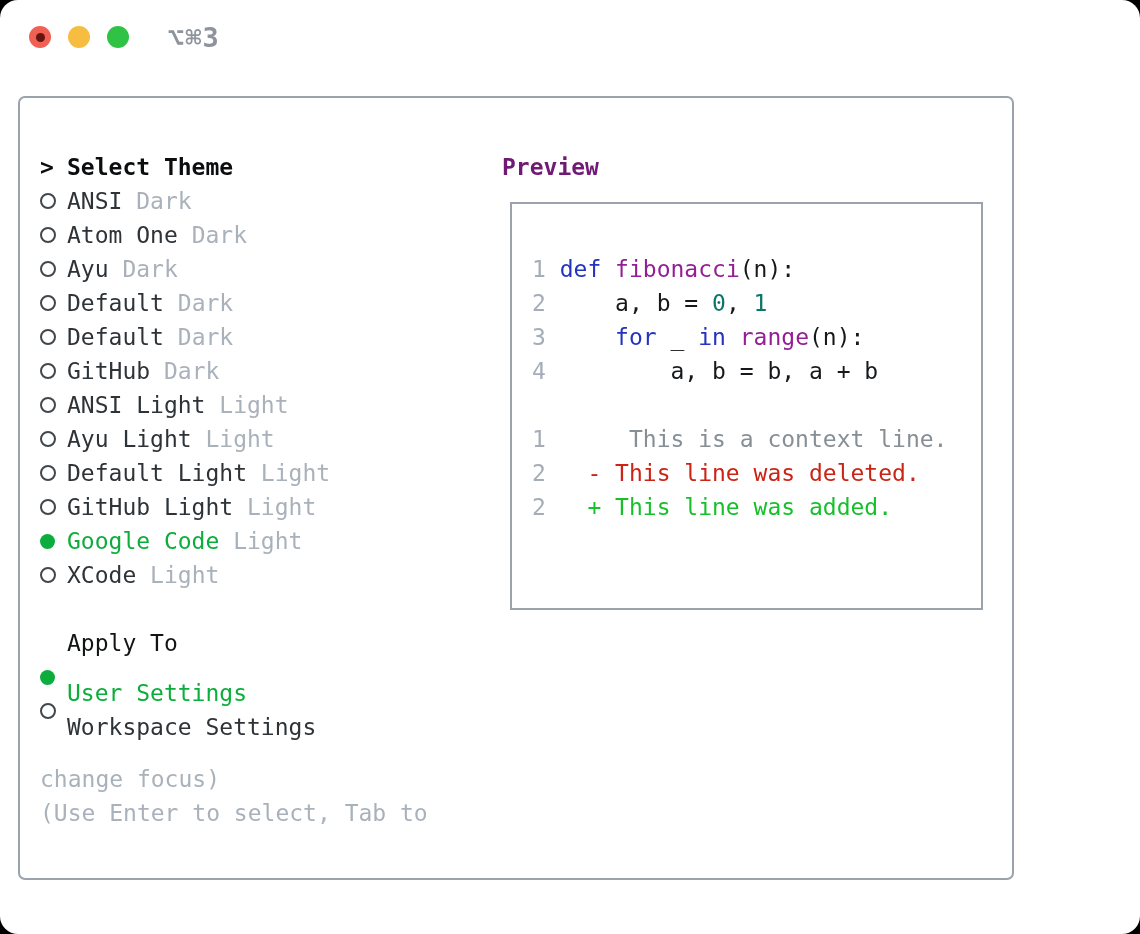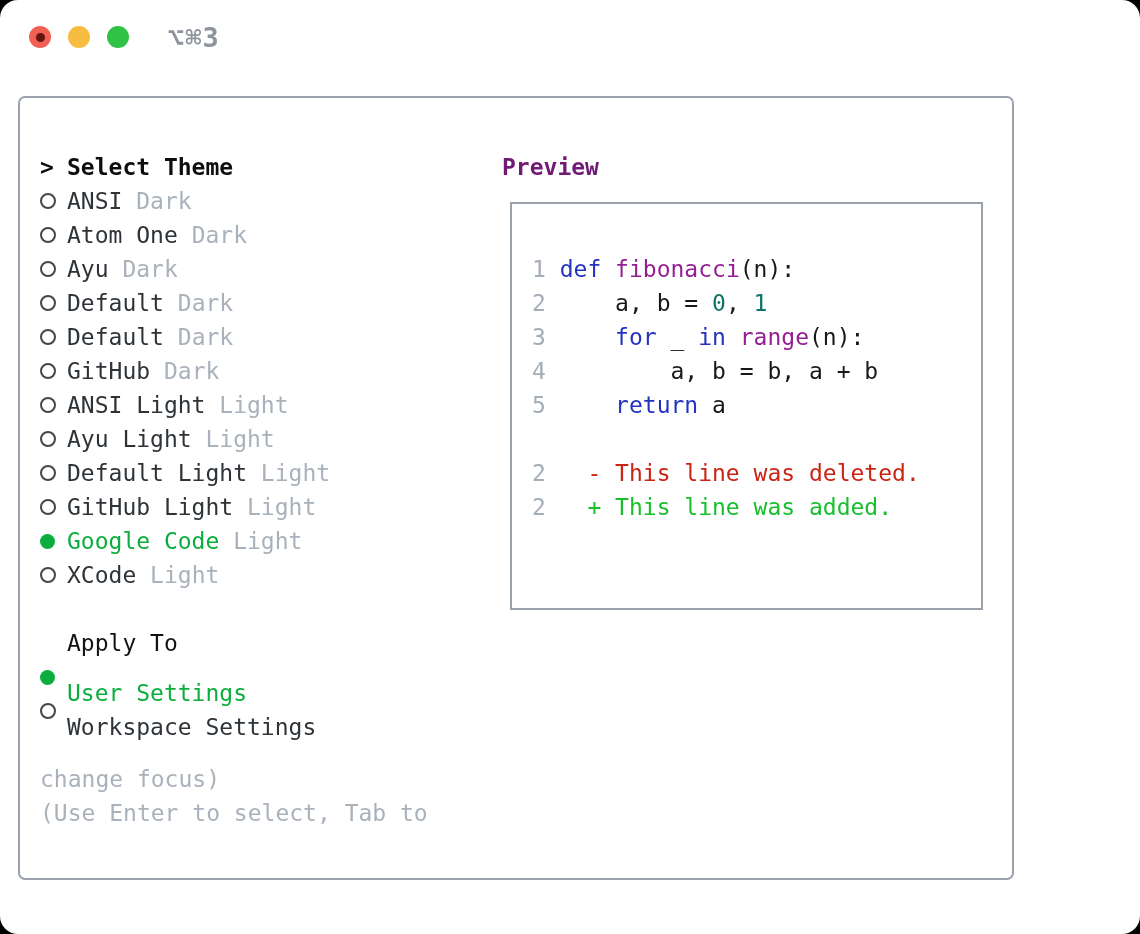--- a/index.html
+++ b/index.html
@@ -160,21 +160,21 @@
         </div>
     </div>
 
     <div class="right-col">
       <div class="row preview-title">Preview</div>
       <div class="preview-box" id="preview-box">
           <div class="code-line"><span class="ln">1 </span><span class="tok-keyword">def</span><span class="tok-plain"> </span><span class="tok-function">fibonacci</span><span class="tok-plain">(n):</span></div>
           <div class="code-line"><span class="ln">2 </span><span class="tok-plain">    a, b = </span><span class="tok-number">0</span><span class="tok-plain">, </span><span class="tok-number">1</span></div>
           <div class="code-line"><span class="ln">3 </span><span class="tok-plain">    </span><span class="tok-keyword">for</span><span class="tok-plain"> _ </span><span class="tok-keyword">in</span><span class="tok-plain"> </span><span class="tok-function">range</span><span class="tok-plain">(n):</span></div>
           <div class="code-line"><span class="ln">4 </span><span class="tok-plain">        a, b = b, a + b</span></div>
-          <div class="code-line"><span class="ln">5 </span><span class="tok-plain">    </span><span class="tok-keyword">return</span><span class="tok-plain"> a</span></div>
           <div class="code-line"><span class="ln"> </span></div>
+          <div class="code-line"><span class="ln">1 </span><span class="tok-context">     This is a context line.</span></div>
           <div class="code-line"><span class="ln">2 </span><span class="tok-deleted">  - This line was deleted.</span></div>
           <div class="code-line"><span class="ln">2 </span><span class="tok-added">  + This line was added.</span></div>
         </div>
     </div>
 
   </div>
 </div>
 
 </body></html>

